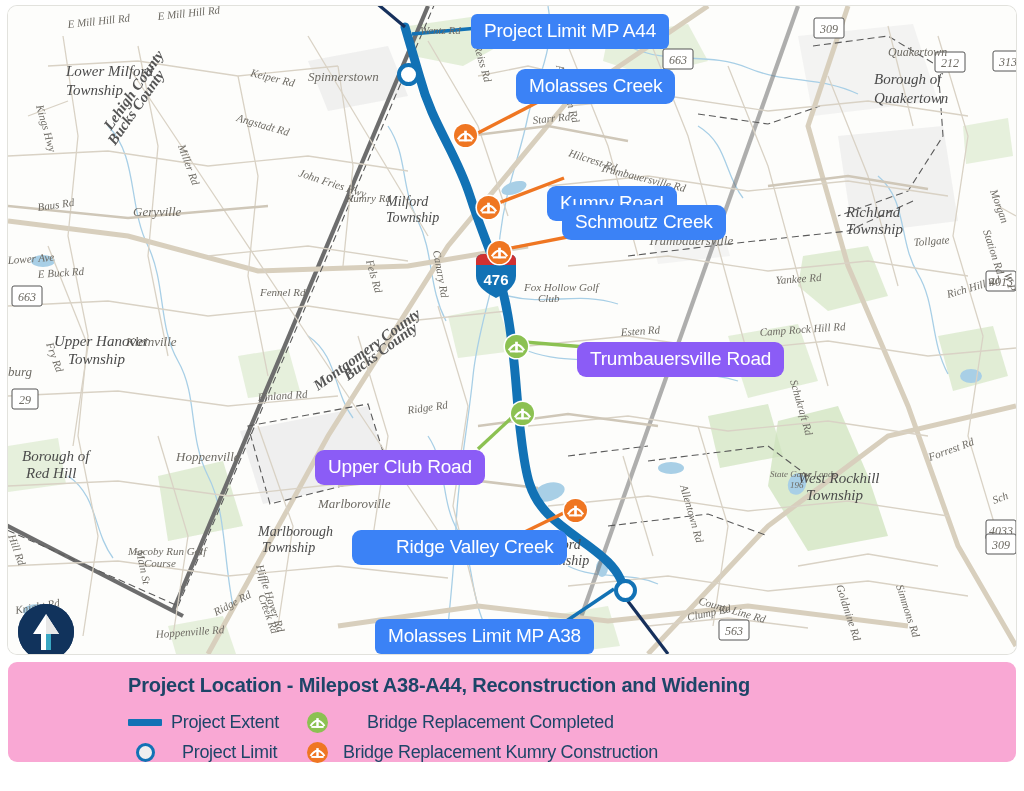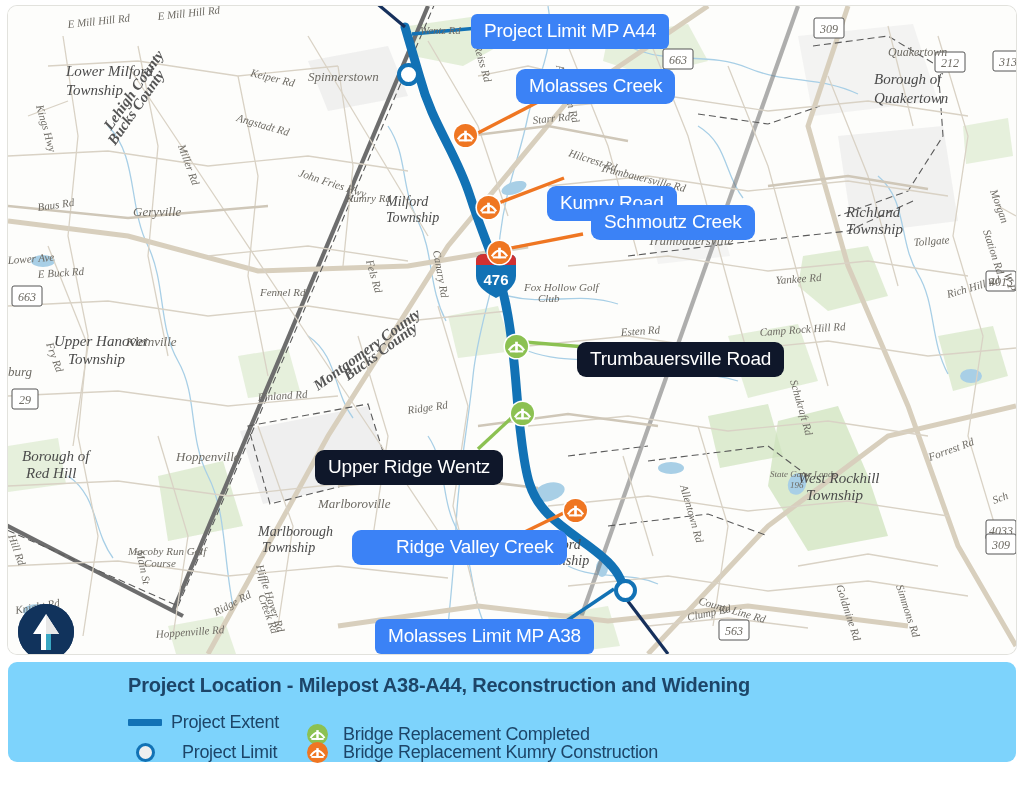--- a/index.html
+++ b/index.html
@@ -12,39 +12,39 @@
     background:#fdfdfb;border-radius:9px;overflow:hidden;
     box-shadow:0 0 0 1px #e2e2dd;}
   #map-svg{position:absolute;left:0;top:0;}
 
   
   .callout{position:absolute;color:#ffffff;font-size:19px;line-height:19px;
     padding:7px 13px 9px 13px;border-radius:6px;white-space:nowrap;
     font-family:"Liberation Sans",sans-serif;letter-spacing:-0.2px;}
   .callout.blue{background:#3b82f6;}
   .callout.orange{background:#3b82f6;border-radius:9px;}
-  .callout.green{background:#0f172a;border-radius:9px;}
+  .callout.green{background:#8b5cf6;border-radius:9px;}
 
   
   .bridge-marker{position:absolute;width:23px;height:23px;border-radius:50%;
     box-shadow:0 0 0 1.6px #ffffff;}
   .bridge-marker.done{background:#8cc152;}
   .bridge-marker.wip{background:#ef7622;}
   .bridge-marker svg{display:block;}
 
   .limit-ring{position:absolute;width:23px;height:23px;border-radius:50%;
     border:4px solid #1272b5;background:#ffffff;box-sizing:border-box;}
 
   
   #north-arrow{position:absolute;left:10px;top:598px;width:56px;height:56px;
     border-radius:50%;background:#11335c;}
 
   
   #legend-bar{position:absolute;left:8px;top:662px;width:1008px;height:100px;
-    background:#7dd3fc;border-radius:9px;}
+    background:#f9a8d4;border-radius:9px;}
   #legend-title{position:absolute;left:120px;top:12px;color:#1d4568;
     font-size:20px;font-weight:bold;letter-spacing:-0.2px;
     font-family:"Liberation Sans",sans-serif;}
   .legend-row{position:absolute;display:flex;align-items:center;}
   .legend-text{color:#1d4568;font-size:18px;letter-spacing:-0.3px;
     font-family:"Liberation Sans",sans-serif;}
   .legend-swatch{width:34px;margin-right:9px;display:flex;
     align-items:center;justify-content:center;}
   .sw-line{width:34px;height:7px;background:#1272b5;border-radius:1px;}
   .sw-ring{width:19px;height:19px;border-radius:50%;border:3px solid #1272b5;
@@ -392,23 +392,23 @@
       <svg viewBox="0 0 24 24" width="23" height="23">
         <path d="M4 16 Q12 4 20 16" fill="none" stroke="#fff" stroke-width="2.3"></path>
         <rect x="10.6" y="7" width="2.8" height="11" fill="#fff"></rect>
         <rect x="5" y="16" width="14" height="2.2" fill="#fff"></rect>
       </svg>
     </div>
 
     <div class="callout blue" style="left:463px;top:8px;">Project Limit MP A44</div>
     <div class="callout orange" style="left:508px;top:63px;">Molasses Creek</div>
     <div class="callout orange" style="left:539px;top:137px;margin-top:43px;">Kumry Road</div>
-    <div class="callout orange" style="left:583px;top:199px;">Schmoutz Creek</div>
+    <div class="callout orange" style="left:554px;top:199px;">Schmoutz Creek</div>
     <div class="callout green" style="left:569px;top:336px;">Trumbauersville Road</div>
-    <div class="callout green" style="left:307px;top:444px;">Upper Ridge Wentz</div>
+    <div class="callout green" style="left:307px;top:444px;">Upper Club Road</div>
     <div class="callout orange" style="left:344px;top:524px;padding-left:44px;">Ridge Valley Creek</div>
     <div class="callout blue" style="left:367px;top:613px;">Molasses Limit MP A38</div>
 
     <div id="north-arrow">
       <svg viewBox="0 0 56 56" width="56" height="56">
         <circle cx="28" cy="28" r="28" fill="#11335c"></circle>
         <path d="M28 10 L41 30 L33 30 L33 46 L23 46 L23 30 L15 30 Z" fill="#ffffff"></path>
         <path d="M28 10 L41 30 L28 30 Z" fill="#e8e8e8"></path>
         <path d="M28 30 L33 30 L33 46 L28 46 Z" fill="#3aa8c4"></path>
       </svg>
@@ -426,21 +426,21 @@
       <span class="legend-text">Project Extent</span>
     </div>
 
     <div class="legend-row" style="left:120px;top:80px;gap:11px;">
       <span class="legend-swatch">
           <span class="sw-ring"></span>
         </span>
       <span class="legend-text">Project Limit</span>
     </div>
 
-    <div class="legend-row" style="left:292px;top:62px;">
+    <div class="legend-row" style="left:292px;top:50px;gap:24px;">
       <span class="legend-swatch">
         <span class="sw-badge done">
           <svg viewBox="0 0 24 24" width="21" height="21">
             <path d="M4 16 Q12 4 20 16" fill="none" stroke="#fff" stroke-width="2.3"></path>
             <rect x="10.6" y="7" width="2.8" height="11" fill="#fff"></rect>
             <rect x="5" y="16" width="14" height="2.2" fill="#fff"></rect>
           </svg>
         </span>
       </span>
       <span class="legend-text">Bridge Replacement Completed</span>

